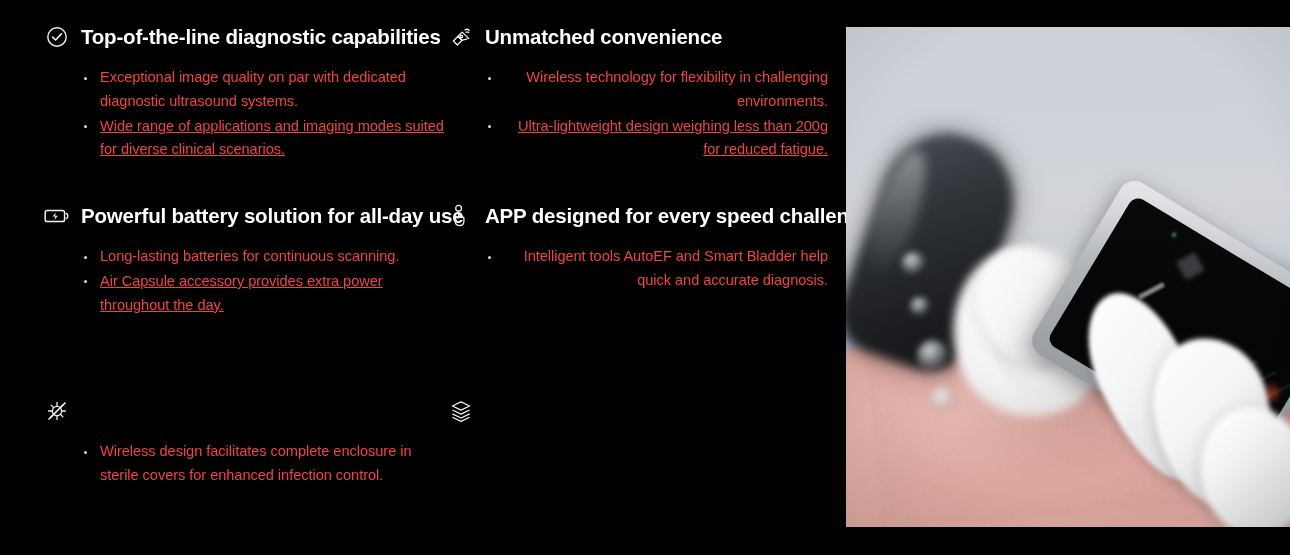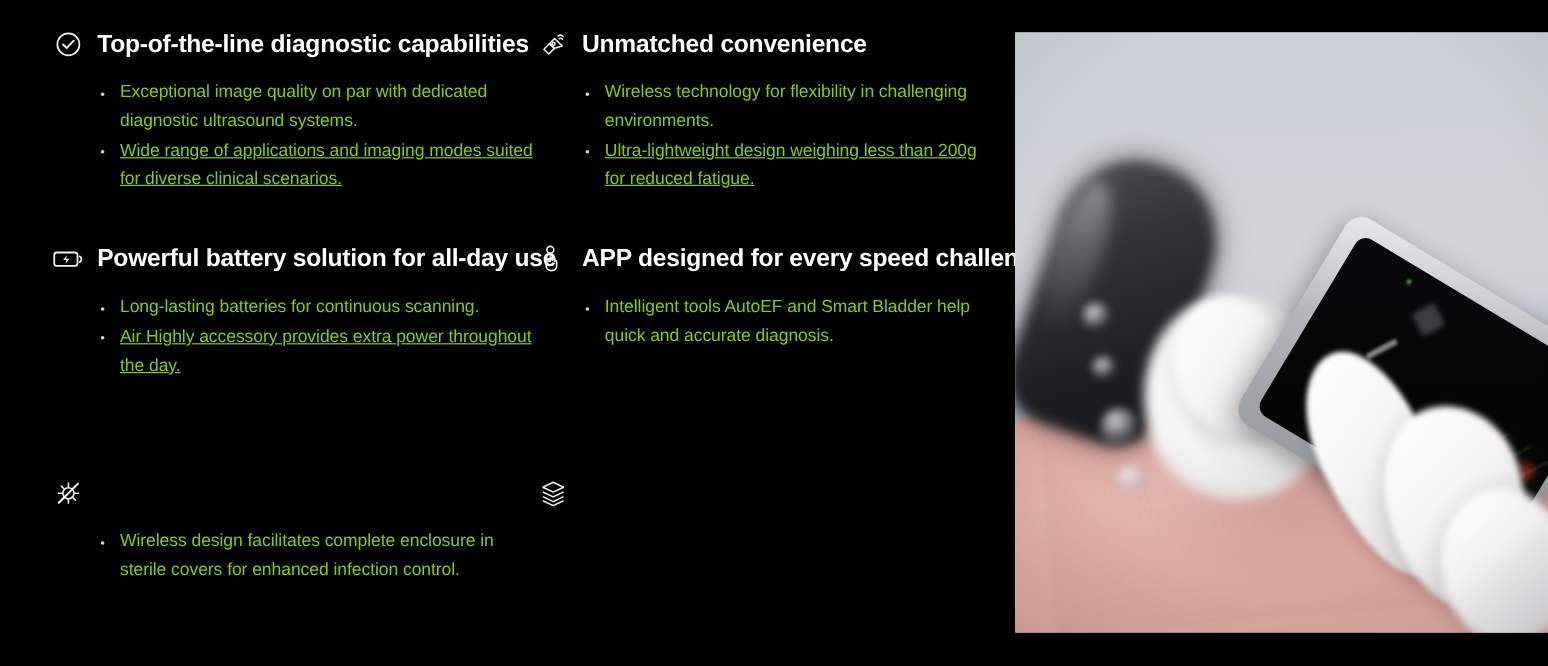--- a/index.html
+++ b/index.html
@@ -22,21 +22,21 @@
     position:absolute;
     left:0; top:0;
     width:846px; height:555px;
   }
   .feature {
     position:absolute;
     color:#fff;
   }
   
   .col-a { left:44px;  width:400px; }
-  .col-b { left:448px; width:380px; }
+  .col-b { left:448px; width:380px;text-align:right; }
   .row-1 { top:22px; }
   .row-2 { top:201px; }
   .row-3 { top:396px; }
 
   .feature-head {
     display:flex;
     align-items:center;
     gap:11px;
     height:30px;
   }
@@ -59,21 +59,21 @@
   .feature-list {
     list-style:none;
     margin-top:14px;
     padding-left:40px;
   }
   .feature-list li {
     position:relative;
     font-size:14.6px;
     font-weight:400;
     line-height:23.8px;
-    color:#84cc16;
+    color:#ef4444;
     margin-bottom:0px;
     padding-left:16px;
     letter-spacing:-0.05px;
   }
   .feature-list li + li { margin-top:1px;text-decoration:underline; }
   .feature-list li::before {
     content:"";
     position:absolute;
     left:0; top:10.5px;
     width:3px; height:3px;
@@ -372,21 +372,21 @@
           <svg width="26" height="18" viewBox="0 0 26 18" fill="none" stroke="#f0f0f0" stroke-width="1.5">
             <rect x="1.2" y="3.4" width="19.4" height="11.2" rx="2.2"></rect>
             <path d="M22.4 6.6 c1.9 0.5 1.9 4.3 0 4.8" stroke-linecap="round"></path>
             <path d="M11.9 5.6 L8.6 9.6 L11.3 9.6 L10.5 12.9 L13.8 8.7 L11.1 8.7 Z" fill="#f0f0f0" stroke="none"></path>
           </svg>
         </span>
         <span class="feature-title">Powerful battery solution for all-day use</span>
       </div>
       <ul class="feature-list">
         <li>Long-lasting batteries for continuous scanning.</li>
-        <li>Air Highly accessory provides extra power throughout the day.</li>
+        <li>Air Capsule accessory provides extra power throughout the day.</li>
       </ul>
     </div>
 
     <div class="feature col-b row-2">
       <div class="feature-head">
         <span class="feature-icon">
           <svg width="22" height="24" viewBox="0 0 22 24" fill="none" stroke="#f0f0f0" stroke-width="1.3" stroke-linejoin="round" stroke-linecap="round">
             <circle cx="8.6" cy="4.2" r="2.9"></circle>
             <path d="M8.6 7.1 L8.6 13.6"></path>
             <path d="M8.6 13.6 L8.6 11.2 c0 -1.0 1.7 -1.0 1.7 0 l0 1.5

